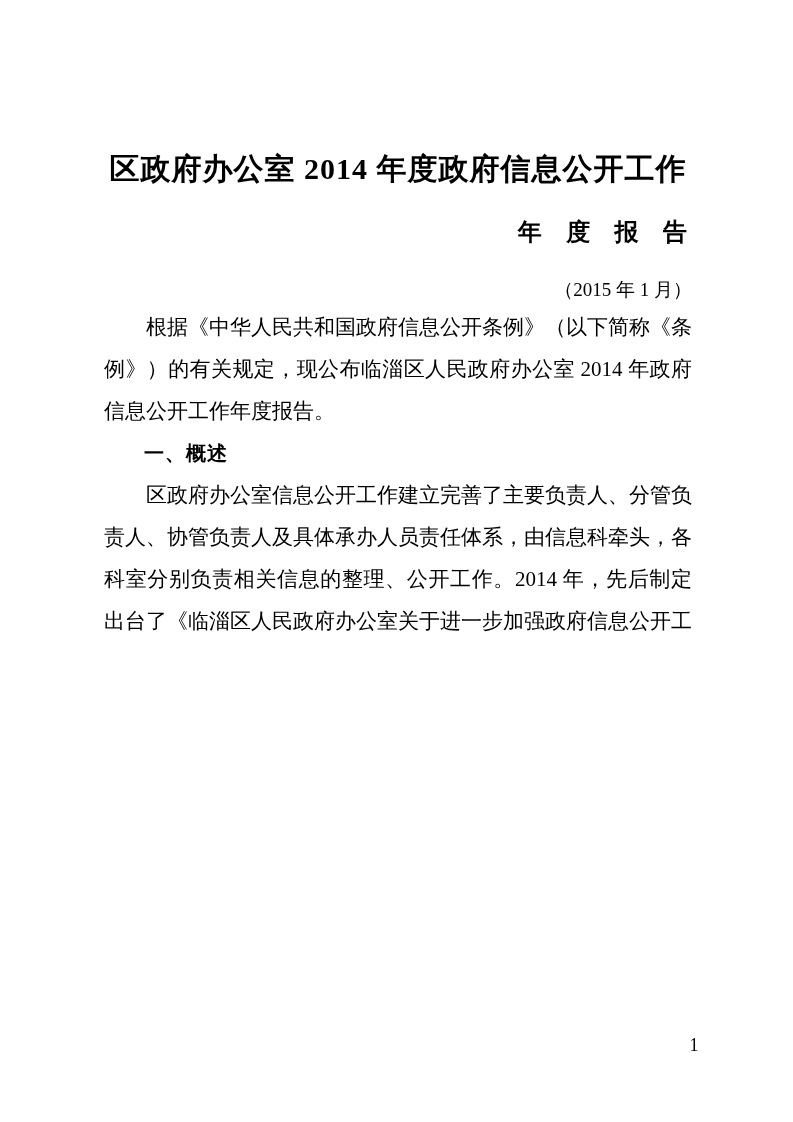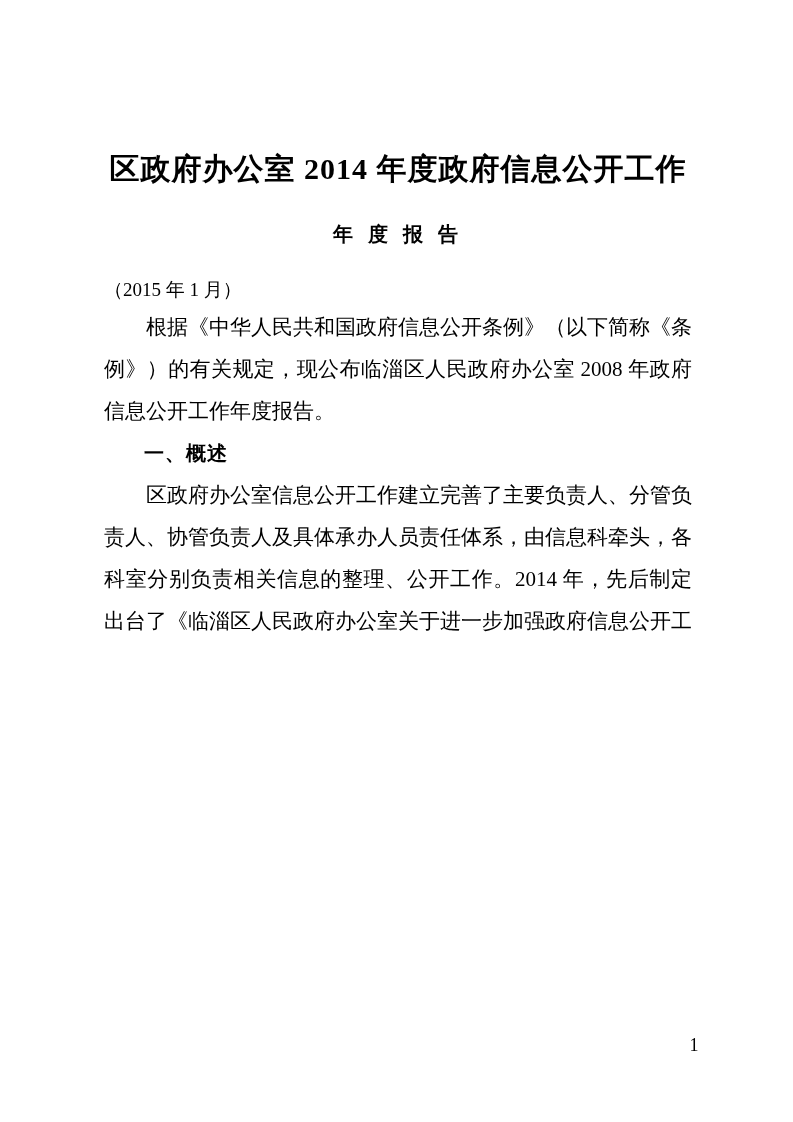--- a/index.html
+++ b/index.html
@@ -28,31 +28,32 @@
     margin: 0;
     font-size: 30px;
     line-height: 38px;
     font-weight: bold;
     text-align: center;
     letter-spacing: 1px;
     white-space: nowrap;
   }
   .title-line2 {
     margin: 27px 0 0 0;
-    font-size: 20px;
+    font-size: 24px;
     line-height: 38px;
     font-weight: bold;
-    text-align: center;
+    text-align: right;
     letter-spacing: 5px;
+    font-family: Liberation Mono, monospace;
   }
   .date-line {
     margin: 24px 0 0 0;
     font-size: 19px;
     line-height: 26px;
-    text-align: left;
+    text-align: right;
   }
   .doc-body {
     margin-top: 3px;
   }
   .para {
     margin: 0;
     font-size: 21px;
     line-height: 42px;
     text-align: justify;
     text-indent: 2em;
@@ -84,21 +85,21 @@
   <div class="content">
 
     <h1 class="title-line1">区政府办公室 2014 年度政府信息公开工作</h1>
 
     <h1 class="title-line2">年 度 报 告</h1>
 
     <p class="date-line">（2015 年 1 月）</p>
 
     <div class="doc-body">
 
-      <p class="para">根据《中华人民共和国政府信息公开条例》（以下简称《条例》）的有关规定，现公布临淄区人民政府办公室 2008 年政府信息公开工作年度报告。</p>
+      <p class="para">根据《中华人民共和国政府信息公开条例》（以下简称《条例》）的有关规定，现公布临淄区人民政府办公室 2014 年政府信息公开工作年度报告。</p>
 
       <h2 class="heading">一、概述</h2>
 
 
 
       <p class="para">区政府办公室信息公开工作建立完善了主要负责人、分管负责人、协管负责人及具体承办人员责任体系，由信息科牵头，各科室分别负责相关信息的整理、公开工作。2014 年，先后制定出台了《临淄区人民政府办公室关于进一步加强政府信息公开工</p>
 
     </div>
   </div>
 

